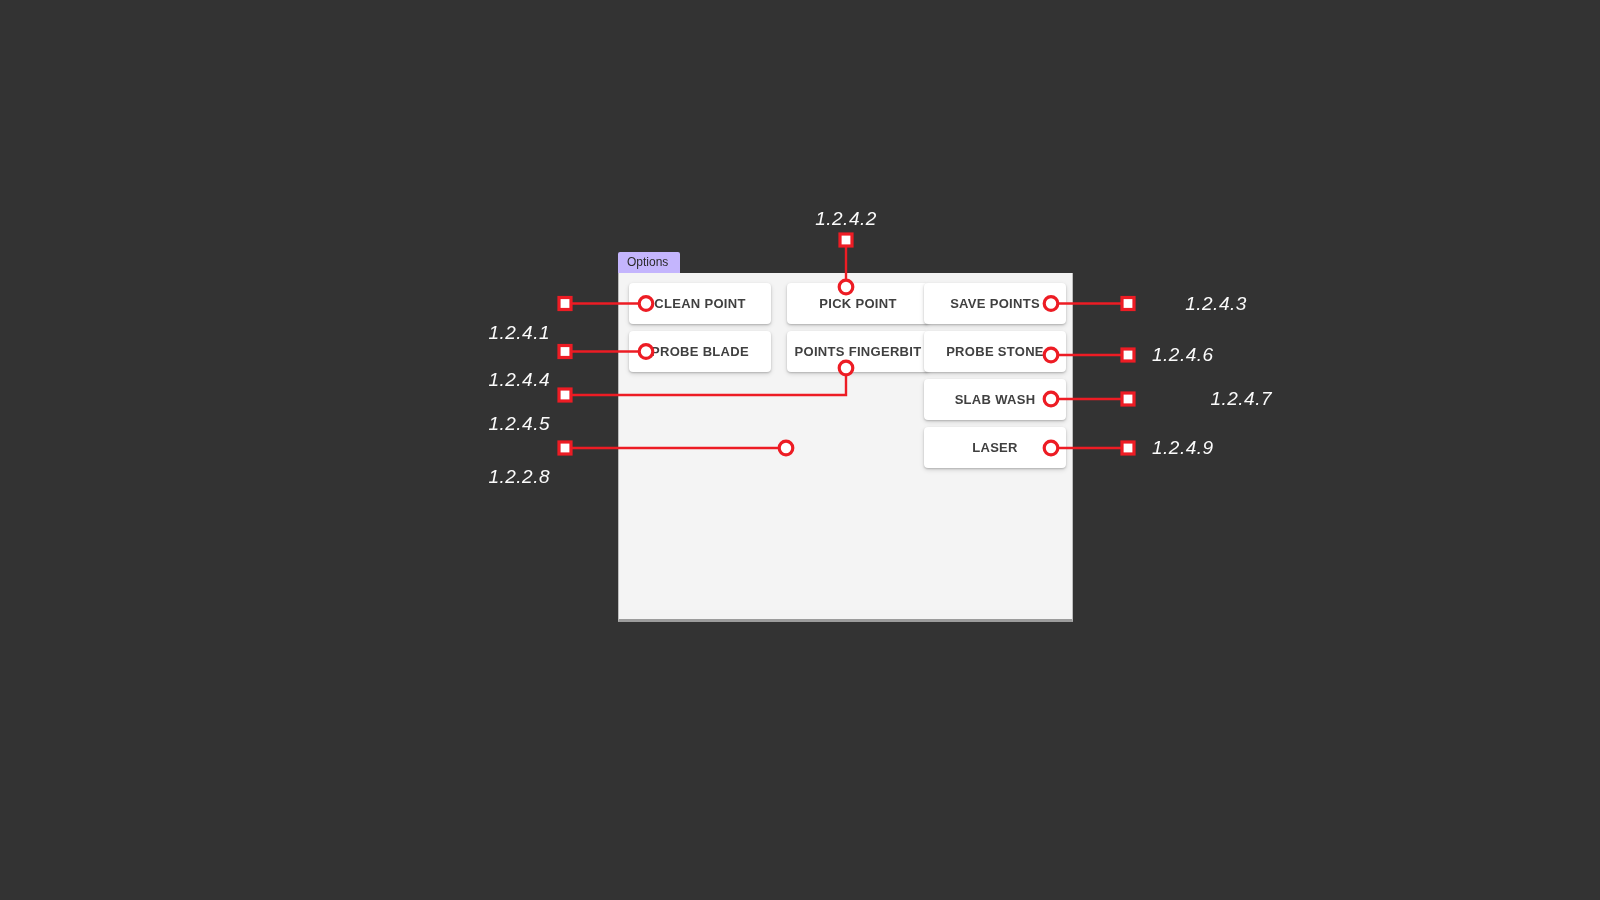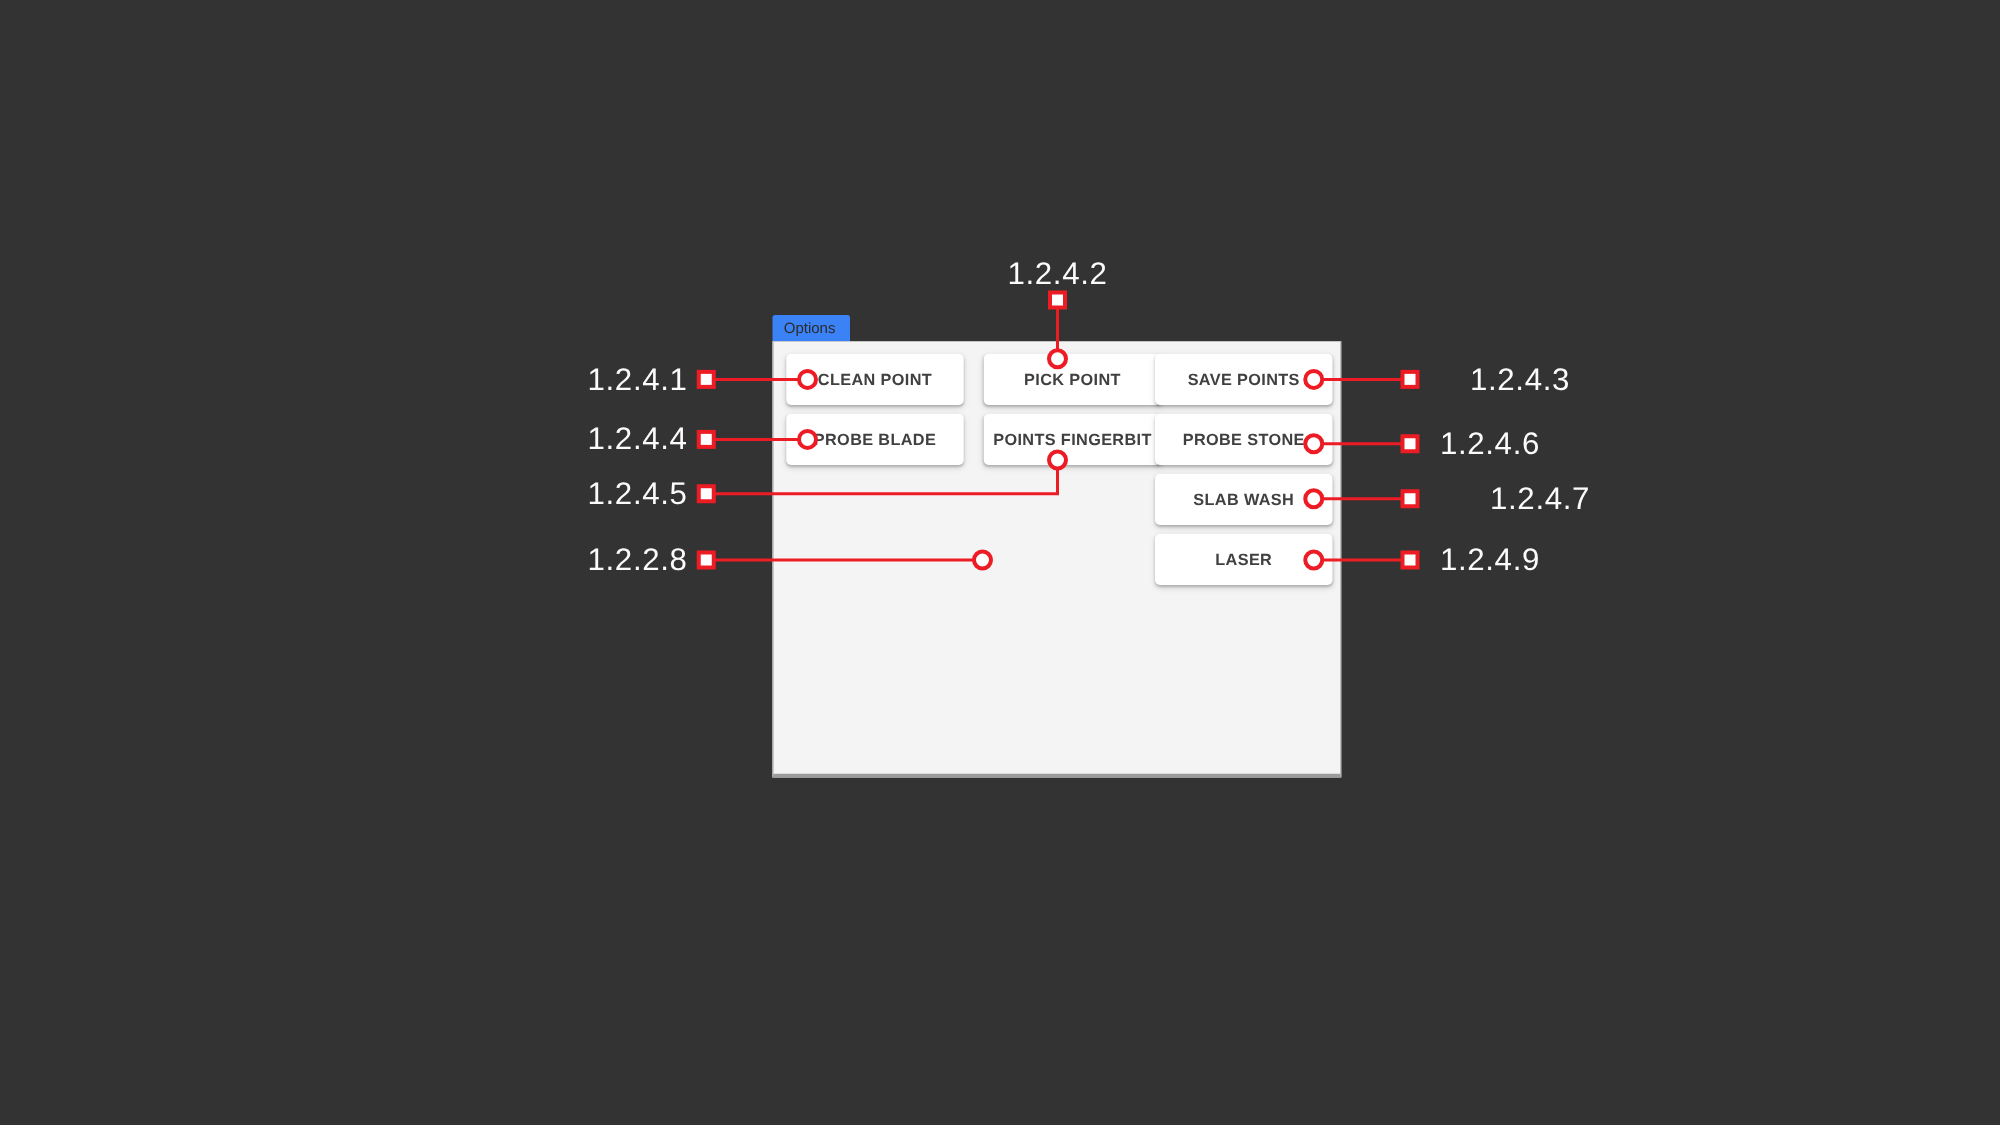--- a/index.html
+++ b/index.html
@@ -7,21 +7,21 @@
     width:1600px;height:900px;overflow:hidden;
     background:#333333;
     font-family:"Liberation Sans", sans-serif;
   }
   .stage{position:relative;width:1600px;height:900px;background:#333333;}
 
   
   .tab{
     position:absolute;left:618px;top:252px;
     height:21px;min-width:62px;box-sizing:border-box;
-    background:#3b82f6;color:#2b2b2b;
+    background:#c4b5fd;color:#2b2b2b;
     font-size:12px;line-height:21px;
     padding:0 10px 0 9px;
     border-top-left-radius:2px;border-top-right-radius:2px;
   }
 
   
   .panel{
     position:absolute;left:618px;top:273px;
     width:455px;height:349px;
     background:#f4f4f4;
@@ -40,24 +40,25 @@
     cursor:pointer;user-select:none;
   }
   .c1{left:10px}.c2{left:168px}.c3{left:305px}
   .r1{top:10px}.r2{top:58px}.r3{top:106px}.r4{top:154px}
 
   
   .overlay{position:absolute;left:0;top:0;width:1600px;height:900px;pointer-events:none;}
 
   .callout-label{
     position:absolute;height:28px;line-height:28px;
-    color:#fbfbfb;font-size:25px;letter-spacing:0.5px;
+    color:#fbfbfb;font-size:19px;letter-spacing:0.5px;
     white-space:nowrap;
+    font-style:italic;
   }
-  .lab-left{text-align:right;width:120px;}
+  .lab-left{text-align:right;width:120px;margin-top:29px;}
   .lab-right{text-align:left;width:120px;}
   .lab-top{text-align:center;width:140px;}
 </style>
 </head>
 <body>
 
 <div class="stage">
 
   <div class="tab">Options</div>
 

